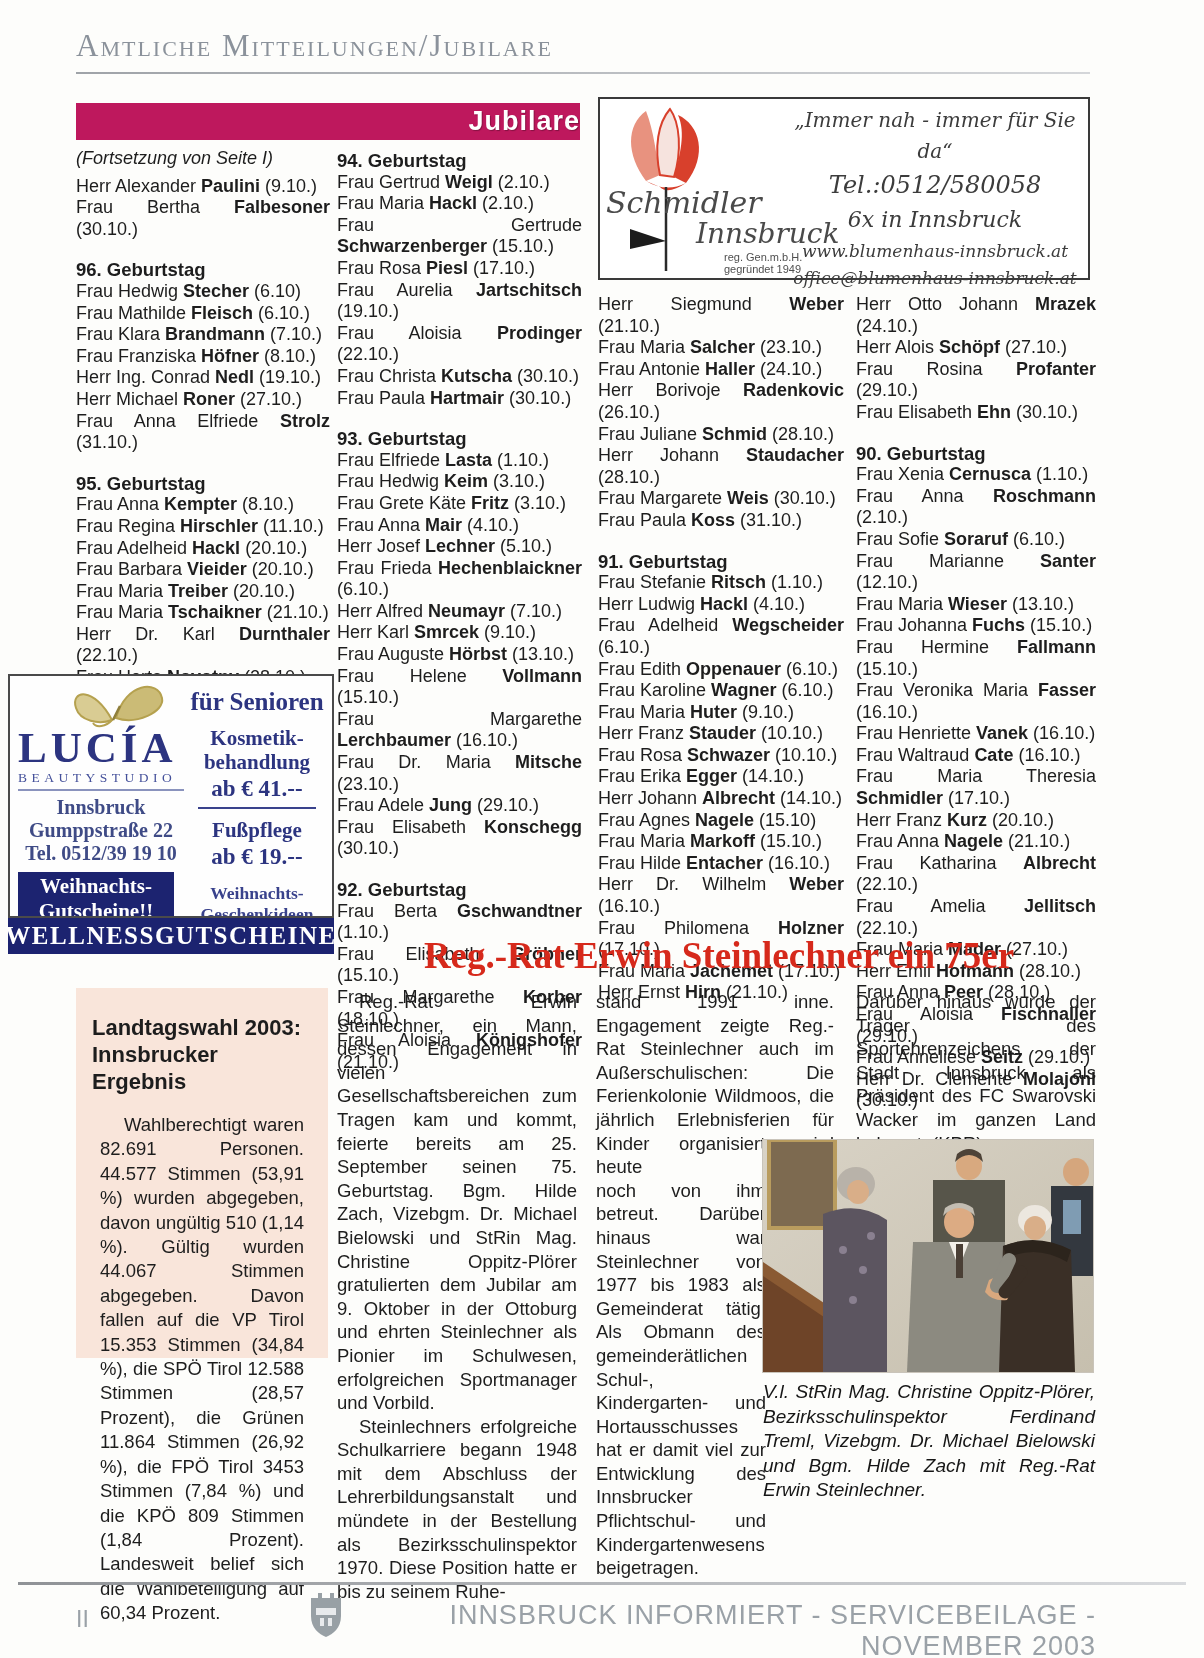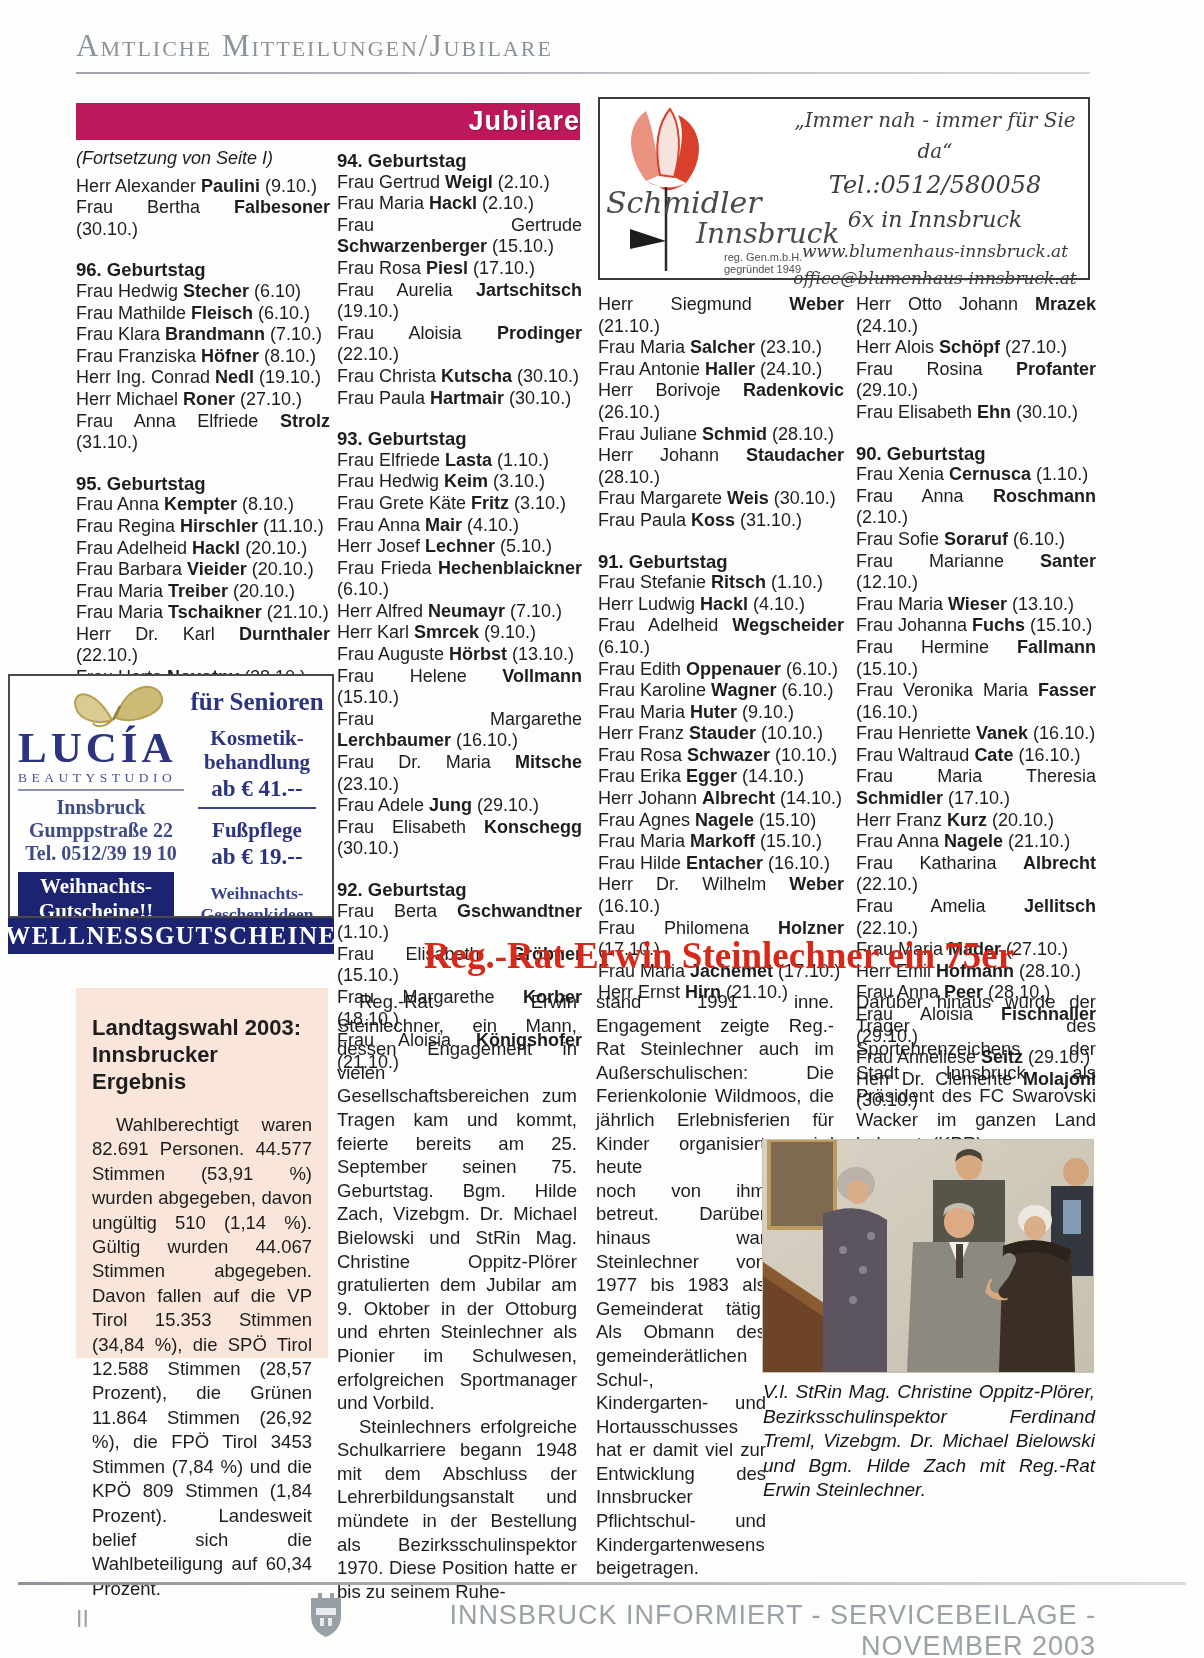--- a/index.html
+++ b/index.html
@@ -64,21 +64,21 @@
   .lucia-p2{font-family:"Liberation Serif",serif;font-weight:bold;font-size:23px;margin-top:2px;}
   .lucia-gift{margin-top:13px;font-family:"Liberation Serif",serif;font-weight:bold;font-size:17.5px;
             line-height:21px;color:#39428c;}
   .lucia-bar{position:absolute;left:8px;top:918px;width:326px;height:36px;background:#1c2370;color:#fff;
             display:flex;align-items:center;justify-content:center;font-family:"Liberation Serif",serif;
             font-weight:bold;font-size:25px;letter-spacing:1.5px;}
   
   .election{position:absolute;left:76px;top:988px;width:252px;height:370px;background:#f9e5da;
             padding:26px 16px;box-sizing:border-box;}
   .el-title{font-weight:bold;font-size:22px;line-height:27px;margin-bottom:18px;}
-  .el-body{font-size:18.5px;line-height:24.4px;text-align:justify;text-indent:24px;margin:0;
+  .el-body{font-size:18.5px;line-height:24.4px;text-align:justify;text-indent:24px;margin:8px;
            hyphens:auto;}
   
   .headline{position:absolute;left:340px;top:934px;width:758px;text-align:center;
             font-family:"Liberation Serif",serif;font-weight:bold;font-size:37px;color:#d6291b;}
   .art{position:absolute;top:990px;font-size:18.5px;line-height:23.6px;text-align:justify;hyphens:auto;}
   .artA{left:337px;width:240px;}
   .artB{left:596px;width:238px;}
   .artC{left:856px;width:240px;}
   .art p{margin:0;}
   .indent{text-indent:22px;}

